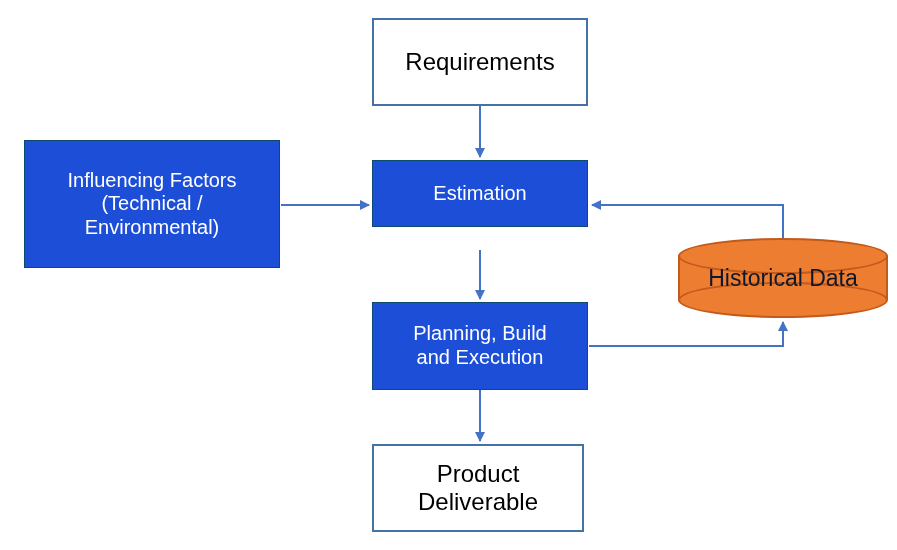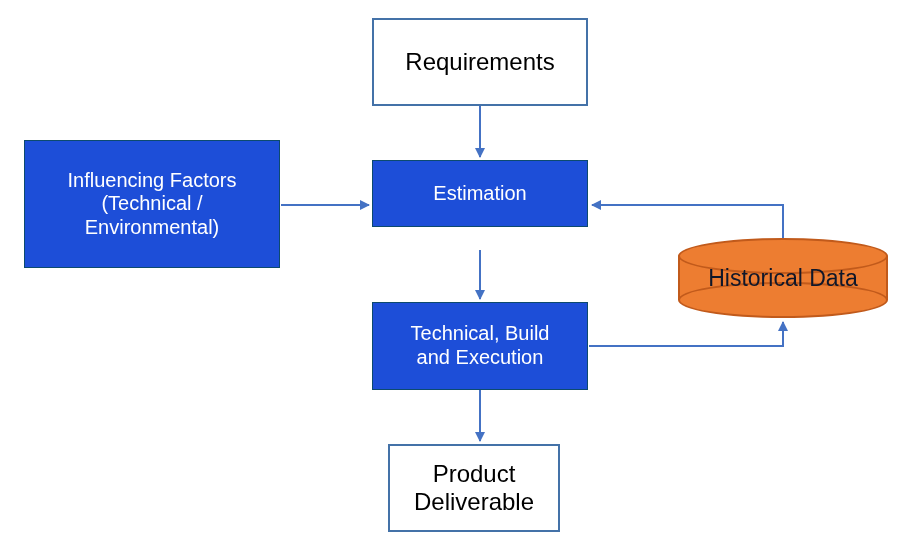--- a/index.html
+++ b/index.html
@@ -159,22 +159,22 @@
   <div class="cylinder" style="left:678px; top:238px; width:210px; height:80px;">
     <div class="cyl-body"></div>
     <div class="cyl-bottom"></div>
     <div class="cyl-top"></div>
     <div class="cyl-label">
       <span class="node-text">Historical Data</span>
     </div>
   </div>
 
   <div class="node box-filled" style="left:372px; top:302px; width:216px; height:88px;">
-    <span class="node-text">Technical, Build
+    <span class="node-text">Planning, Build
 and Execution</span>
   </div>
 
-  <div class="node box-plain" style="left:372px; top:444px; width:172px; height:88px;margin-left:16px;">
+  <div class="node box-plain" style="left:372px; top:444px; width:212px; height:88px;">
     <span class="node-text">Product
 Deliverable</span>
   </div>
 
 </div>
 
 </body></html>

